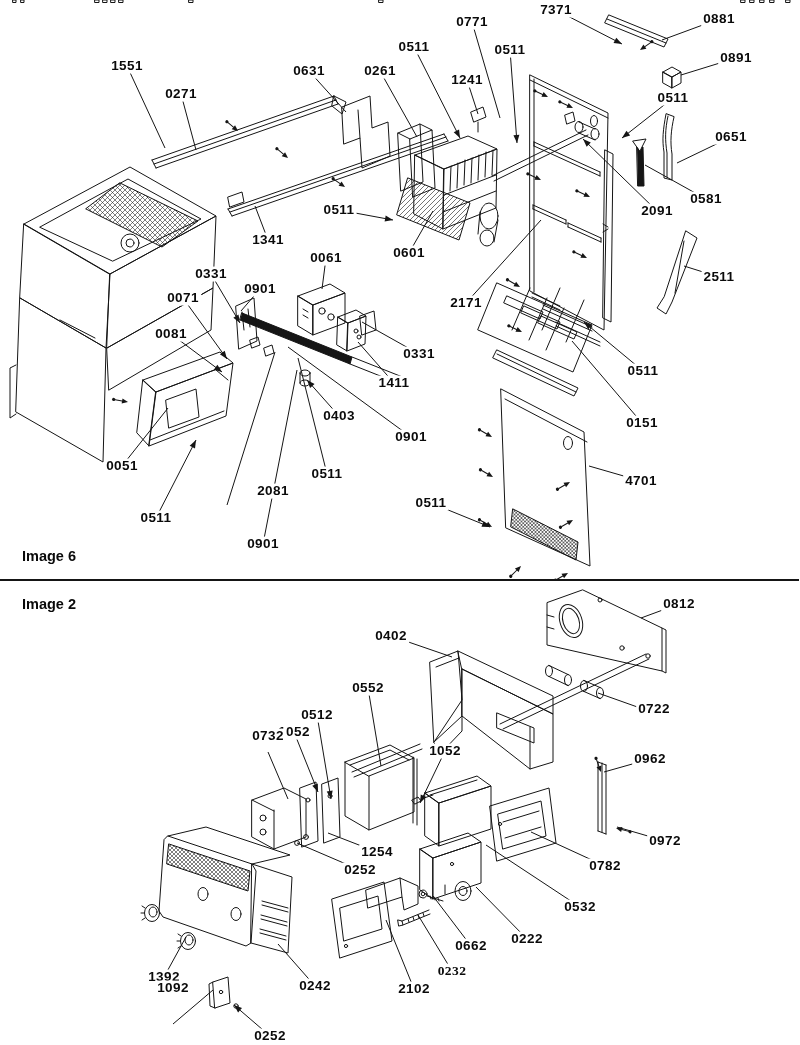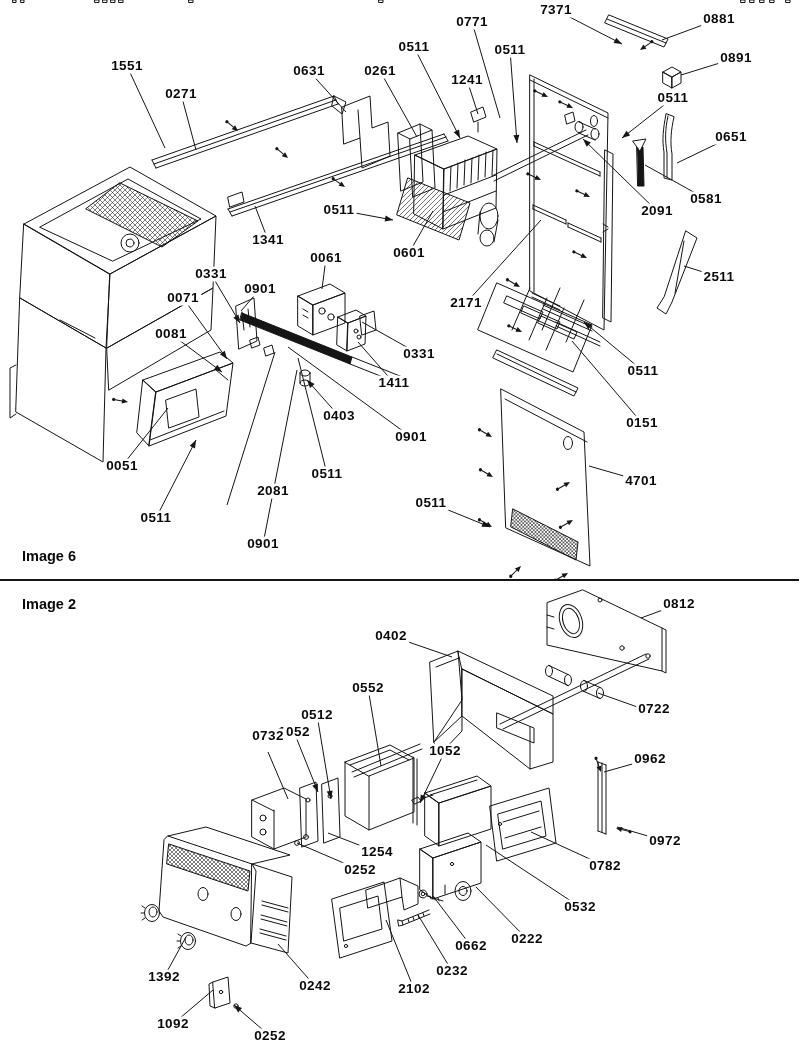--- a/index.html
+++ b/index.html
@@ -476,20 +476,20 @@
       <div class="callout" style="left: 268px; top: 736px;">0732</div>
       <div class="callout" style="left: 445px; top: 751px;">1052</div>
       <div class="callout" style="left: 650px; top: 759px;">0962</div>
       <div class="callout" style="left: 665px; top: 841px;">0972</div>
       <div class="callout" style="left: 377px; top: 852px;">1254</div>
       <div class="callout" style="left: 360px; top: 870px;">0252</div>
       <div class="callout" style="left: 605px; top: 866px; text-align: right;">0782</div>
       <div class="callout" style="left: 580px; top: 907px;">0532</div>
       <div class="callout" style="left: 527px; top: 939px;">0222</div>
       <div class="callout" style="left: 471px; top: 946px;">0662</div>
-      <div class="callout" style="left: 452px; top: 971px;">0232</div>
+      <div class="callout" style="left: 452px; top: 971px; font-family: Liberation Serif, serif;">0232</div>
       <div class="callout" style="left: 164px; top: 977px;">1392</div>
       <div class="callout" style="left: 315px; top: 986px;">0242</div>
       <div class="callout" style="left: 414px; top: 989px;">2102</div>
-      <div class="callout" style="left: 173px; top: 1024px;">1092</div>
+      <div class="callout" style="left: 173px; top: 988px;">1092</div>
       <div class="callout" style="left: 270px; top: 1036px;">0252</div>
     </div>
 </div>
 
 </body></html>

